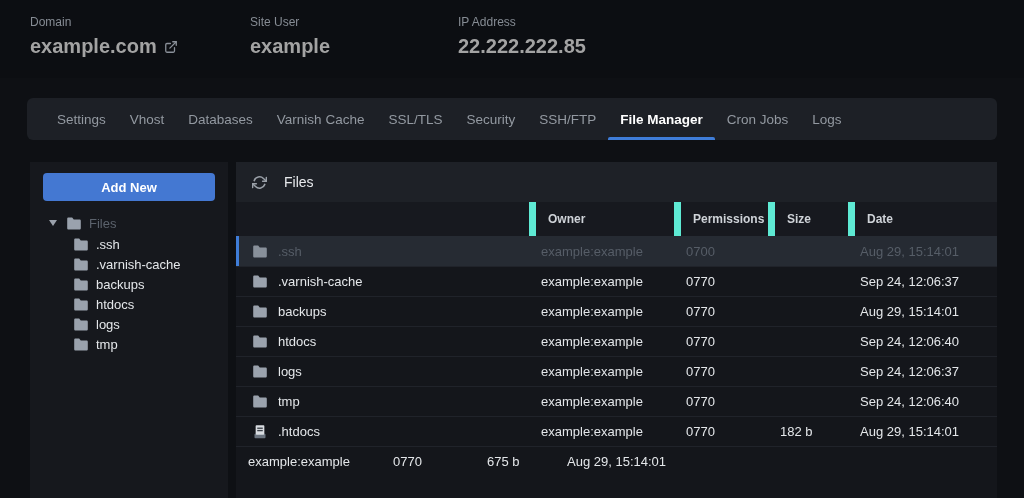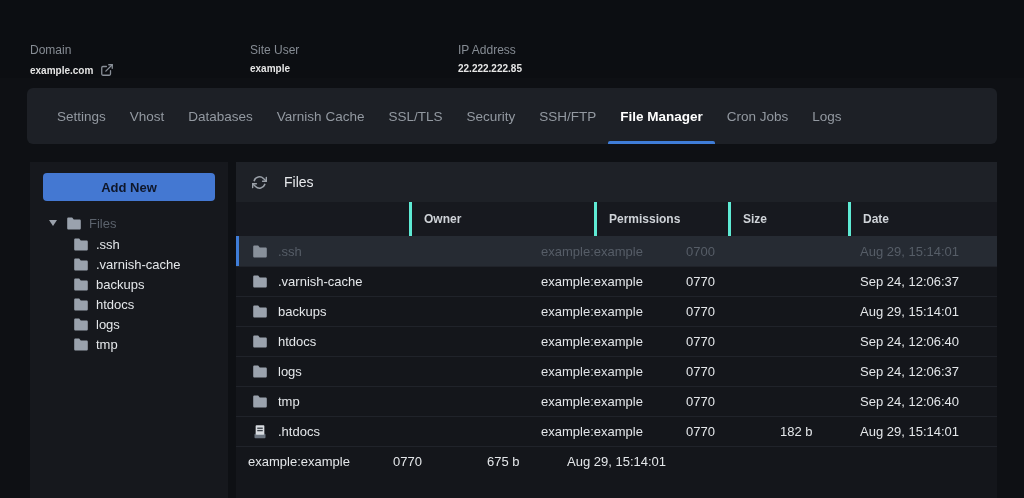--- a/index.html
+++ b/index.html
@@ -6,35 +6,35 @@
   html, body { width: 1024px; height: 498px; overflow: hidden; }
   body {
     background: #0e1014;
     font-family: "Liberation Sans", "DejaVu Sans", sans-serif;
     color: #e4e7ea;
     position: relative;
   }
 
   
   .top-header { position: relative; height: 78px; background: #0c0e12; }
-  .summary-field { position: absolute; top: 15px; margin-top: 28px; }
+  .summary-field { position: absolute; top: 15px; }
   .summary-field .field-label { font-size: 12px; color: #868c94; margin-bottom: 6px; }
   .summary-field .field-value {
-    font-size: 10px; font-weight: 600; color: #e5e5e5;
+    font-size: 20px; font-weight: 600; color: #a3a3a3;
     display: flex; align-items: center; gap: 7px;
   }
   .f-domain { left: 30px; }
   .f-siteuser { left: 250px; }
   .f-ip { left: 458px; }
   .ext-link-icon { width: 14px; height: 14px; color: #8a9099; cursor: pointer; }
   .ext-link-icon svg { width: 100%; height: 100%; display: block; }
 
   
   .tab-card {
-    position: absolute; left: 27px; top: 88px; width: 970px; height: 56px;
+    position: absolute; left: 27px; top: 98px; width: 970px; height: 42px;
     background: #1d2026; border-radius: 6px;
     display: flex; align-items: stretch; padding: 0 18px;
   }
   .tab {
     position: relative; display: flex; align-items: center;
     padding: 0 12px; font-size: 13.5px; color: #9399a1; cursor: pointer;
     white-space: nowrap;
   }
   .tab.active { color: #ffffff; font-weight: 700; }
   .tab.active::after {
@@ -42,21 +42,21 @@
     height: 3px; background: var(--accent, #3f7dd8); border-radius: 2px 2px 0 0;
   }
 
   
   .content { position: absolute; left: 30px; top: 162px; right: 27px; bottom: 0; display: flex; gap: 8px; }
 
   
   .sidebar { width: 198px; background: #16181d; flex: none; padding: 11px 13px; }
   .add-new-btn {
     width: 100%; height: 28px; background: #4478d2; border: none; border-radius: 4px;
-    color: #0f172a; font-size: 13px; font-weight: 700; cursor: pointer;
+    color: #ffffff; font-size: 13px; font-weight: 700; cursor: pointer;
     font-family: inherit; display: block;
   }
   .tree { margin-top: 12px; }
   .tree-root-row { display: flex; align-items: center; height: 20px; cursor: pointer; }
   .caret-down {
     width: 0; height: 0; border-left: 4.5px solid transparent; border-right: 4.5px solid transparent;
     border-top: 6px solid #9aa1ab; margin-left: 6px; margin-right: 9px; flex: none;
   }
   .folder-glyph { width: 16px; height: 13px; flex: none; margin-right: 7px; }
   .folder-glyph svg { width: 100%; height: 100%; display: block; }
@@ -74,21 +74,21 @@
   .refresh-icon { width: 15px; height: 15px; color: #9aa0a8; margin-right: 17px; cursor: pointer; }
   .refresh-icon svg { width: 100%; height: 100%; display: block; }
   .panel-title { font-size: 14px; color: #e8eaed; }
 
   .ftable { flex: 1; display: flex; flex-direction: column; }
   .thead { display: flex; height: 34px; background: #17191f; flex: none; }
   .th {
     display: flex; align-items: center; padding-left: 12px;
     font-size: 12px; font-weight: 700; color: #cfd3d8;
   }
-  .th + .th { border-left: 3px solid #5eead4; margin-left: 40px; }
+  .th + .th { border-left: 7px solid #5eead4; }
   .col-name { flex: 1; min-width: 0; }
   .col-owner { width: 145px; flex: none; }
   .col-perm  { width: 94px;  flex: none; }
   .col-size  { width: 80px;  flex: none; }
   .col-date  { width: 149px; flex: none; }
 
   .trow {
     display: flex; height: 30px; align-items: center; flex: none;
     border-top: 1px solid #20232a; cursor: pointer;
   }

